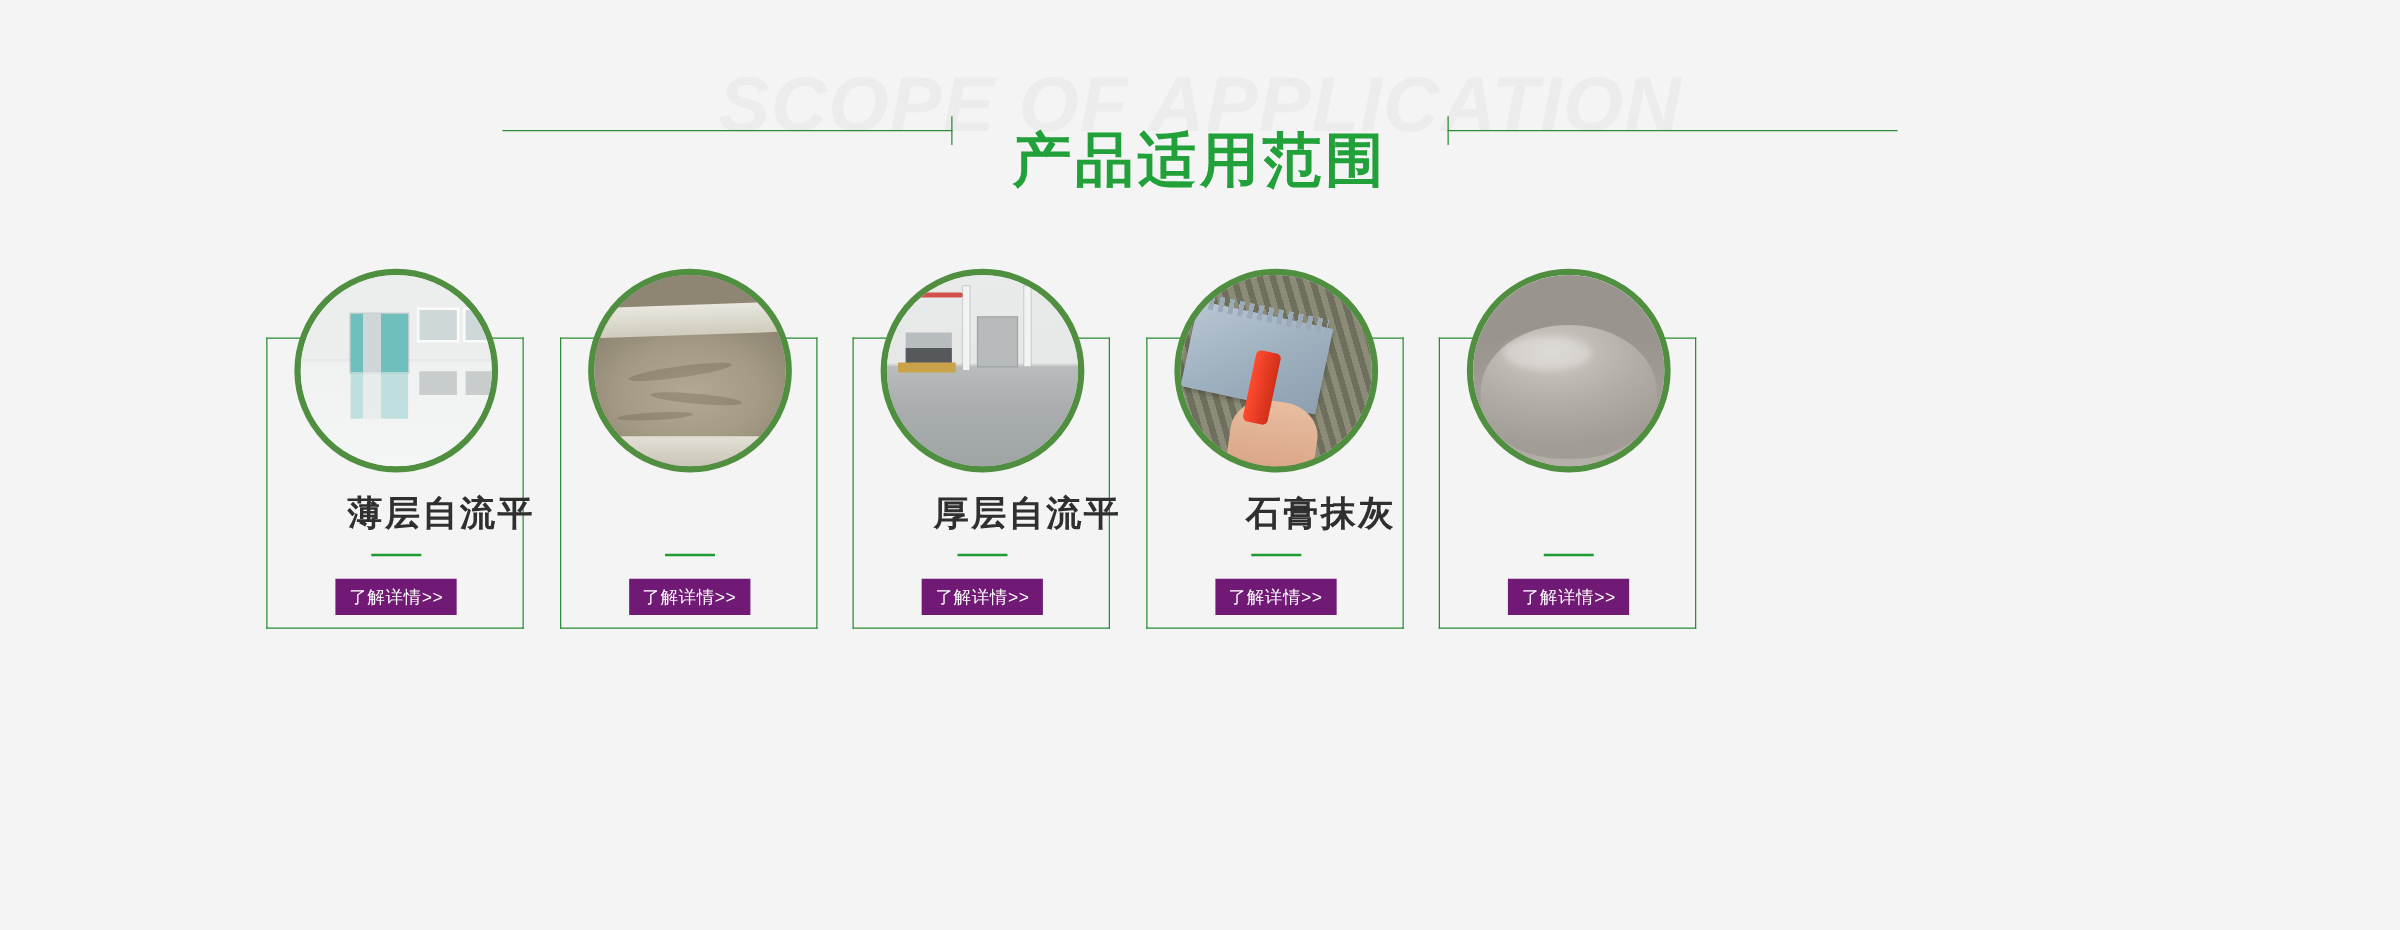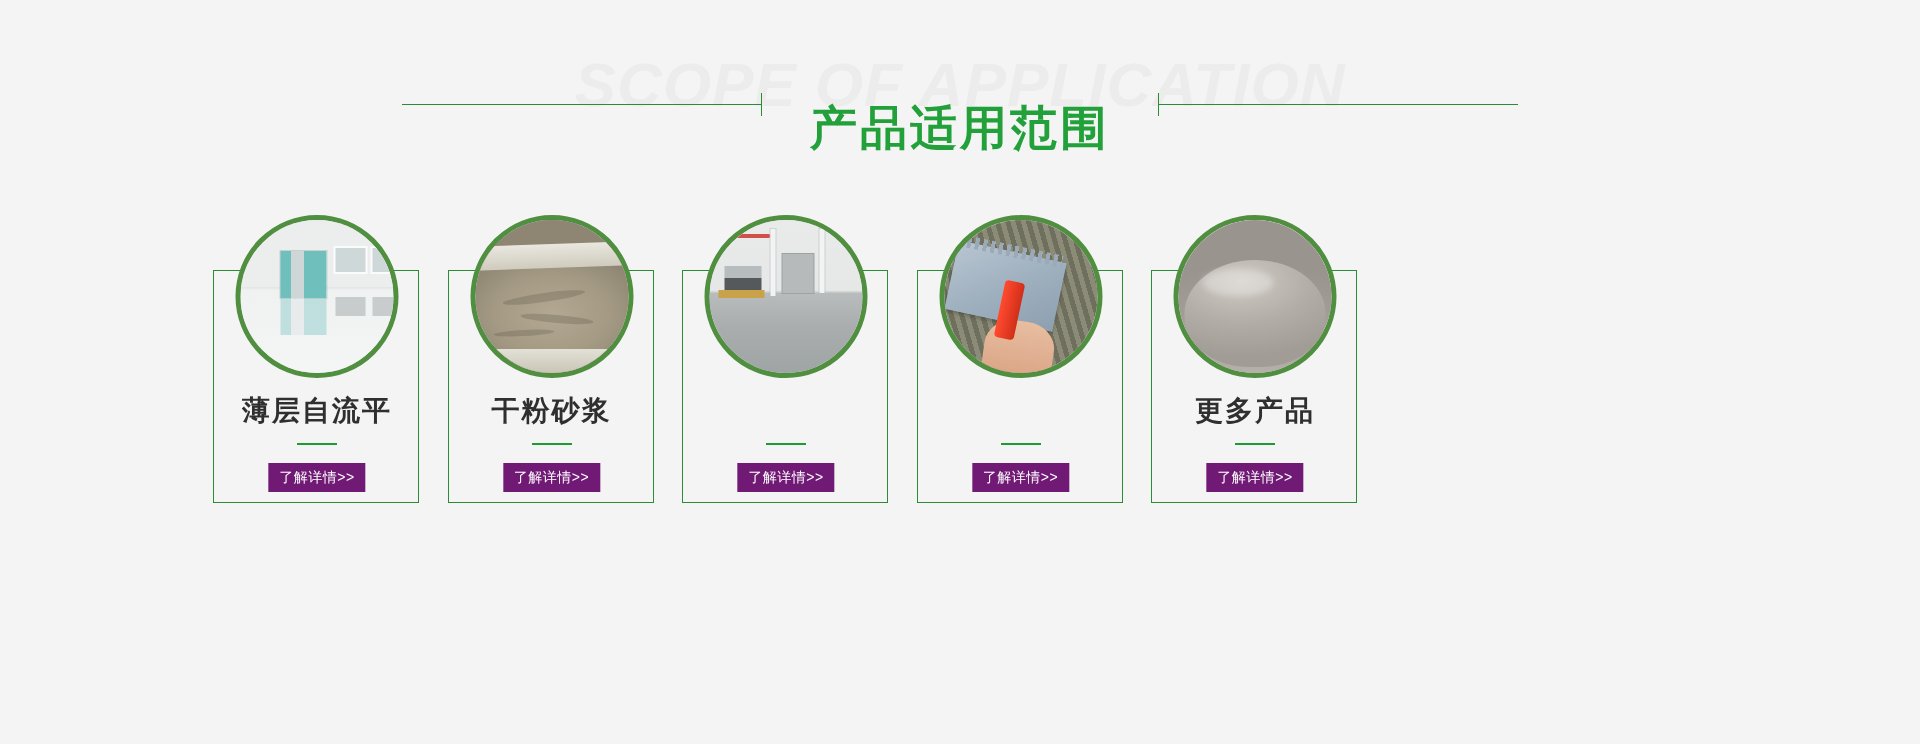--- a/index.html
+++ b/index.html
@@ -322,20 +322,21 @@
     left: 0;
     top: 182px;
     width: 208px;
     text-align: center;
     font-size: 28px;
     font-weight: bold;
     color: #2f2f2f;
     letter-spacing: 2px;
     line-height: 1;
     white-space: nowrap;
+    padding-left: 36px;
   }
 
   .divider {
     position: absolute;
     left: 50%;
     top: 228px;
     transform: translateX(-50%);
     width: 40px;
     height: 2px;
     background: #1f9b33;
@@ -392,59 +393,59 @@
 
     <div class="card">
       <div class="frame"></div>
       <div class="photo">
         <div class="img art-mortar">
           <div class="s1"></div>
             <div class="s2"></div>
             <div class="s3"></div>
         </div>
       </div>
-      <div class="card-title">干粉砂浆</div>
       <div class="divider"></div>
       <button class="more-btn">了解详情&gt;&gt;</button>
     </div>
 
     <div class="card">
       <div class="frame"></div>
       <div class="photo">
         <div class="img art-floor2">
           <div class="beam"></div>
           <div class="col a"></div>
             <div class="col b"></div>
           <div class="door"></div>
           <div class="mach"></div>
           <div class="pallet"></div>
         </div>
       </div>
+      <div class="card-title">厚层自流平</div>
       <div class="divider"></div>
       <button class="more-btn">了解详情&gt;&gt;</button>
     </div>
 
     <div class="card">
       <div class="frame"></div>
       <div class="photo">
         <div class="img art-trowel">
           <div class="blade"></div>
           <div class="teeth"></div>
           <div class="hand"></div>
           <div class="handle"></div>
         </div>
       </div>
+      <div class="card-title">石膏抹灰</div>
       <div class="divider"></div>
       <button class="more-btn">了解详情&gt;&gt;</button>
     </div>
 
     <div class="card">
       <div class="frame"></div>
       <div class="photo">
         <div class="img art-dome"></div>
       </div>
-      <div class="card-title">更多产品</div>
       <div class="divider"></div>
       <button class="more-btn">了解详情&gt;&gt;</button>
     </div>
 
   </div>
 </div>
 
 </body></html>

